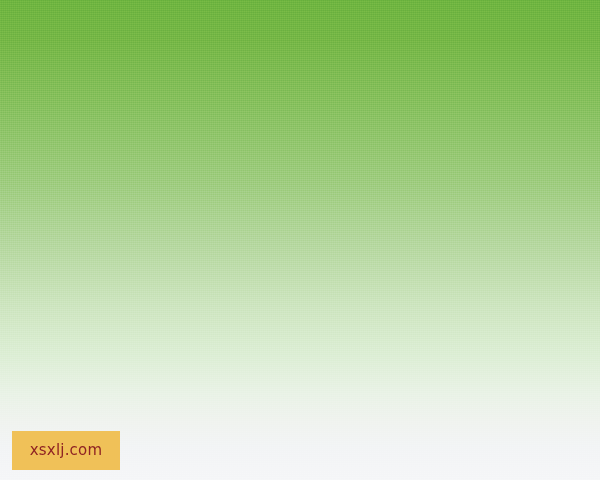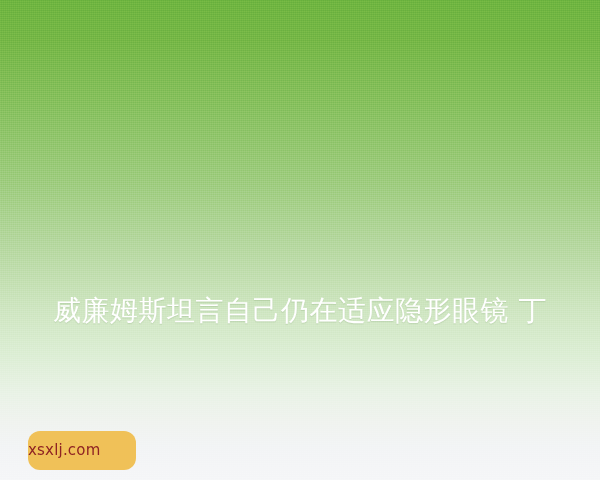--- a/index.html
+++ b/index.html
@@ -59,46 +59,45 @@
     white-space: pre-wrap;
     text-shadow: 0 1px 1px rgba(90,130,70,.18);
   }
 
   .headline-line {
     display: block;
   }
 
   .watermark {
     position: absolute;
-    left: 28px;
+    left: 12px;
     top: 431px;
     width: 108px;
     height: 39px;
     background: #f0c158;
     display: flex;
     align-items: center;
-    border-radius: 12px;
+    justify-content: center;
   }
 
   .watermark-text {
     color: #8f2323;
     font-size: 15px;
     line-height: 15px;
     font-weight: 400;
     letter-spacing: .2px;
   }
 </style>
 </head>
 <body>
 
 <div class="canvas">
 
   <div class="grain"></div>
 
   <div class="headline">
-    <span class="headline-line">威廉姆斯坦言自己仍在适应隐形眼镜 丁</span>
   </div>
 
   <div class="watermark">
     <span class="watermark-text">xsxlj.com</span>
   </div>
 
 </div>
 
 </body></html>

